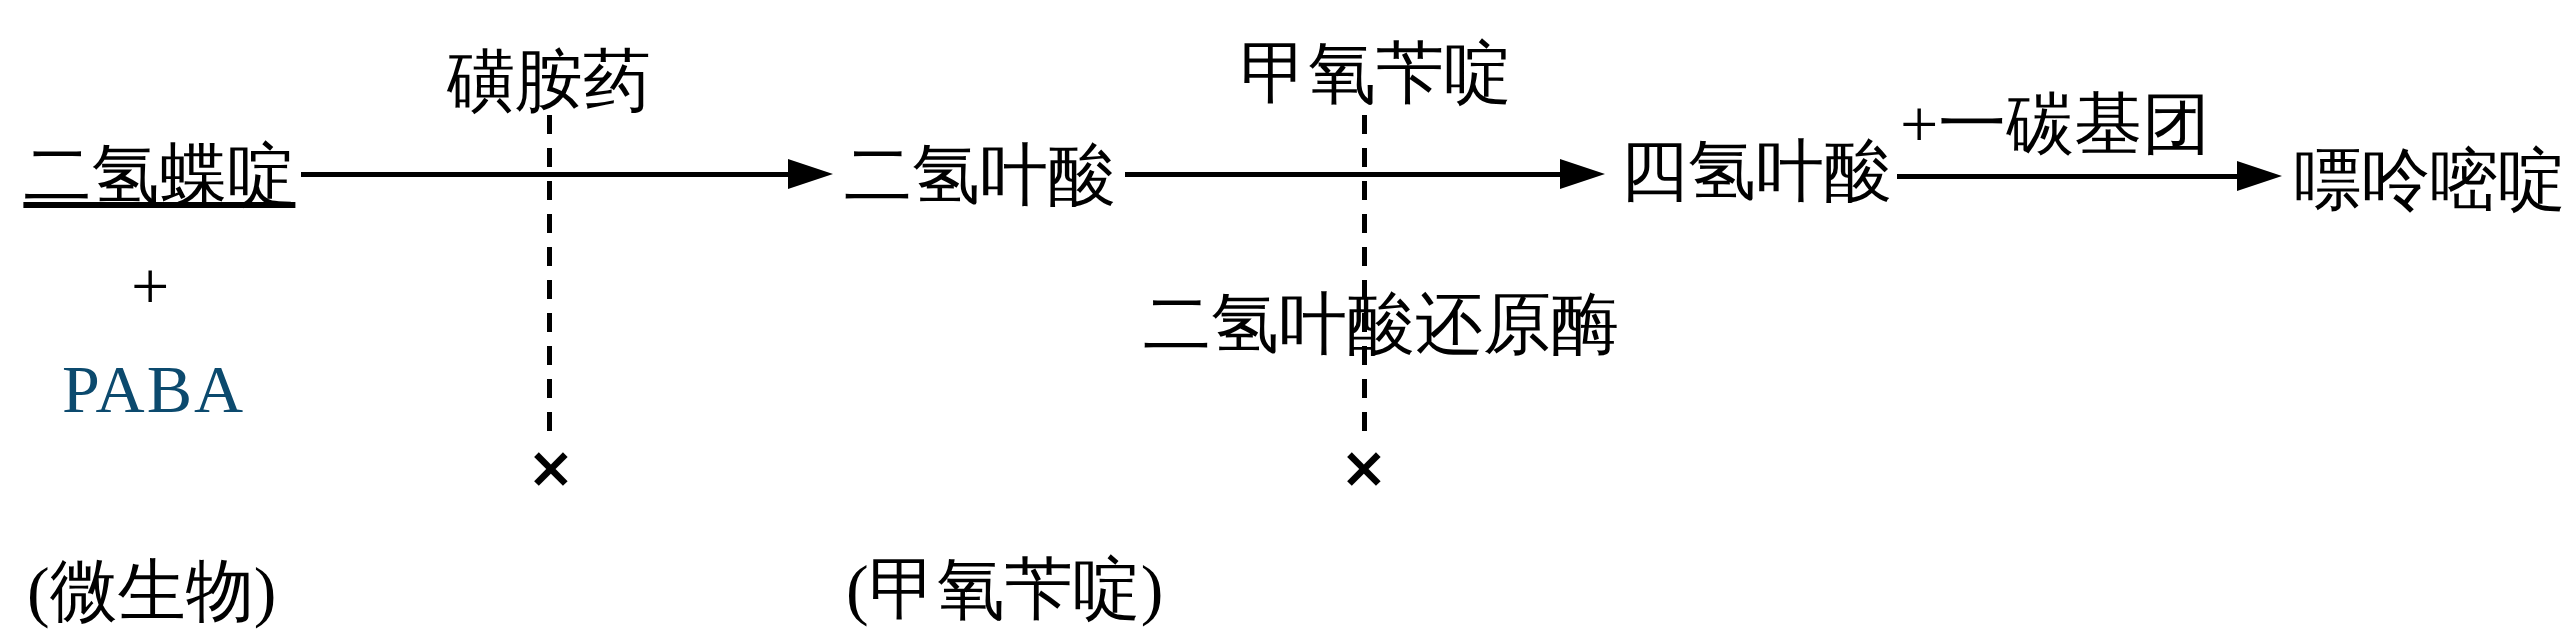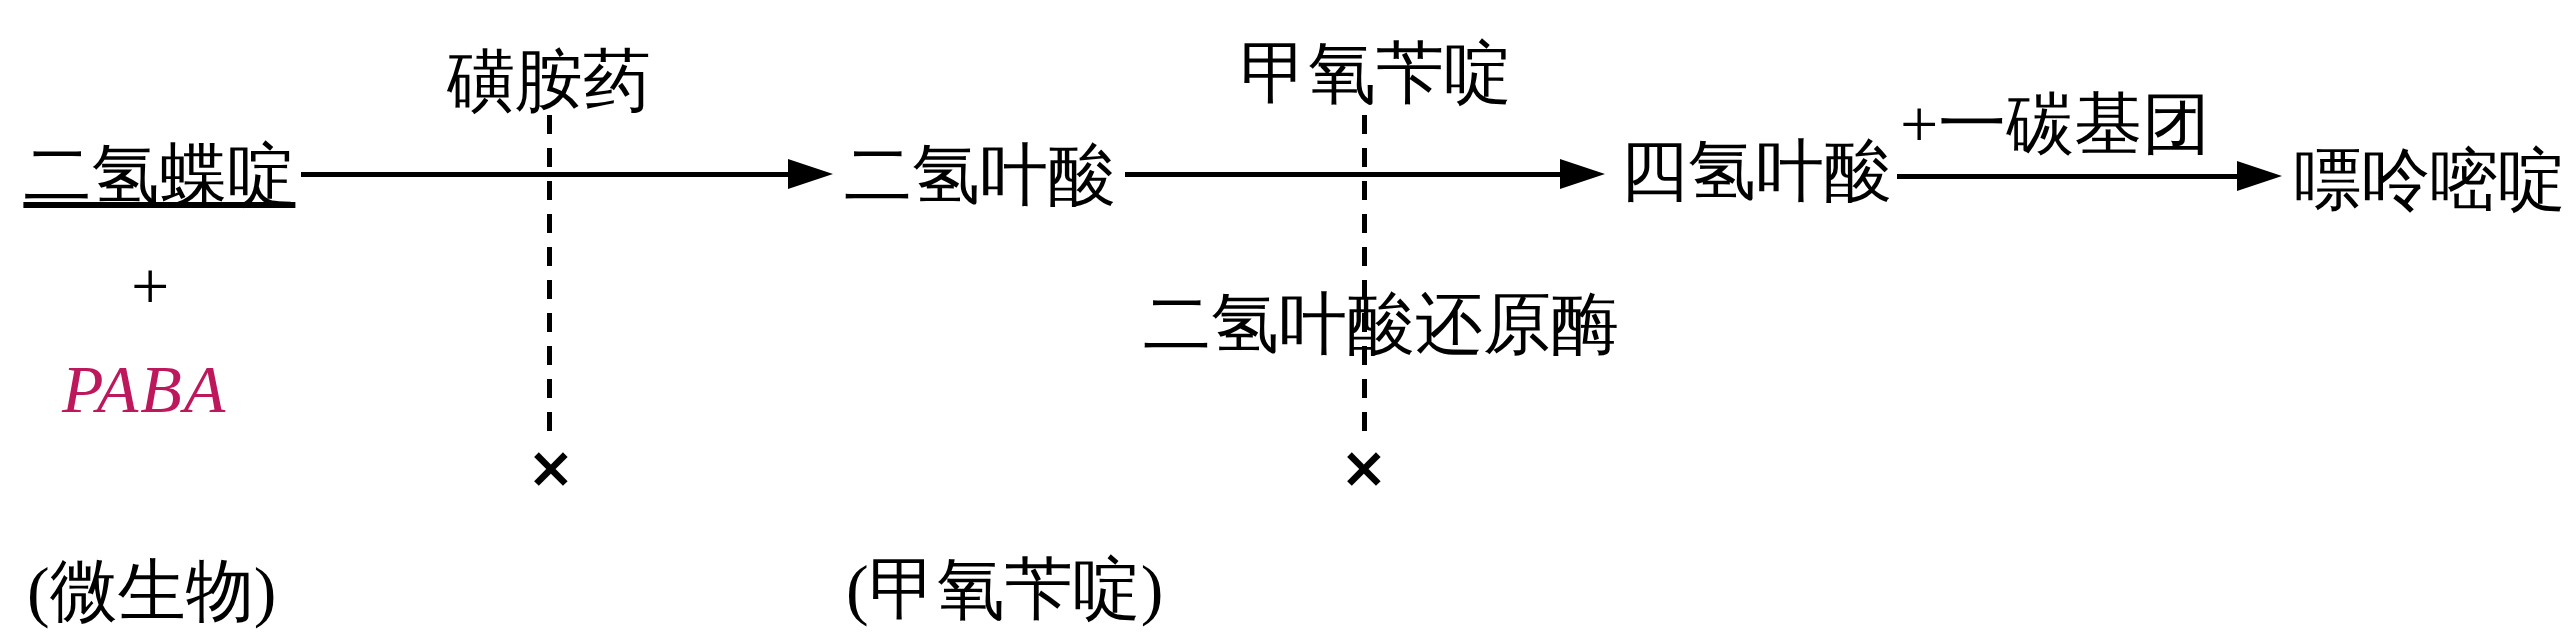--- a/index.html
+++ b/index.html
@@ -65,22 +65,21 @@
     position: absolute;
     font-size: 68px;
     line-height: 1;
     color: #000000;
   }
   .latin {
     position: absolute;
     font-size: 68px;
     line-height: 1;
     letter-spacing: 2px;
-    color: #be185d;
-    font-style: italic;
+    color: #0c4a6e;
   }
 </style>
 </head>
 <body>
 
 <div class="canvas">
 
   <span class="txt" style="left:23.4px; top:141px;text-decoration:underline;">二氢蝶啶</span>
 
   <div class="arrow" style="left:301px; top:172px; width:487px;"></div>

